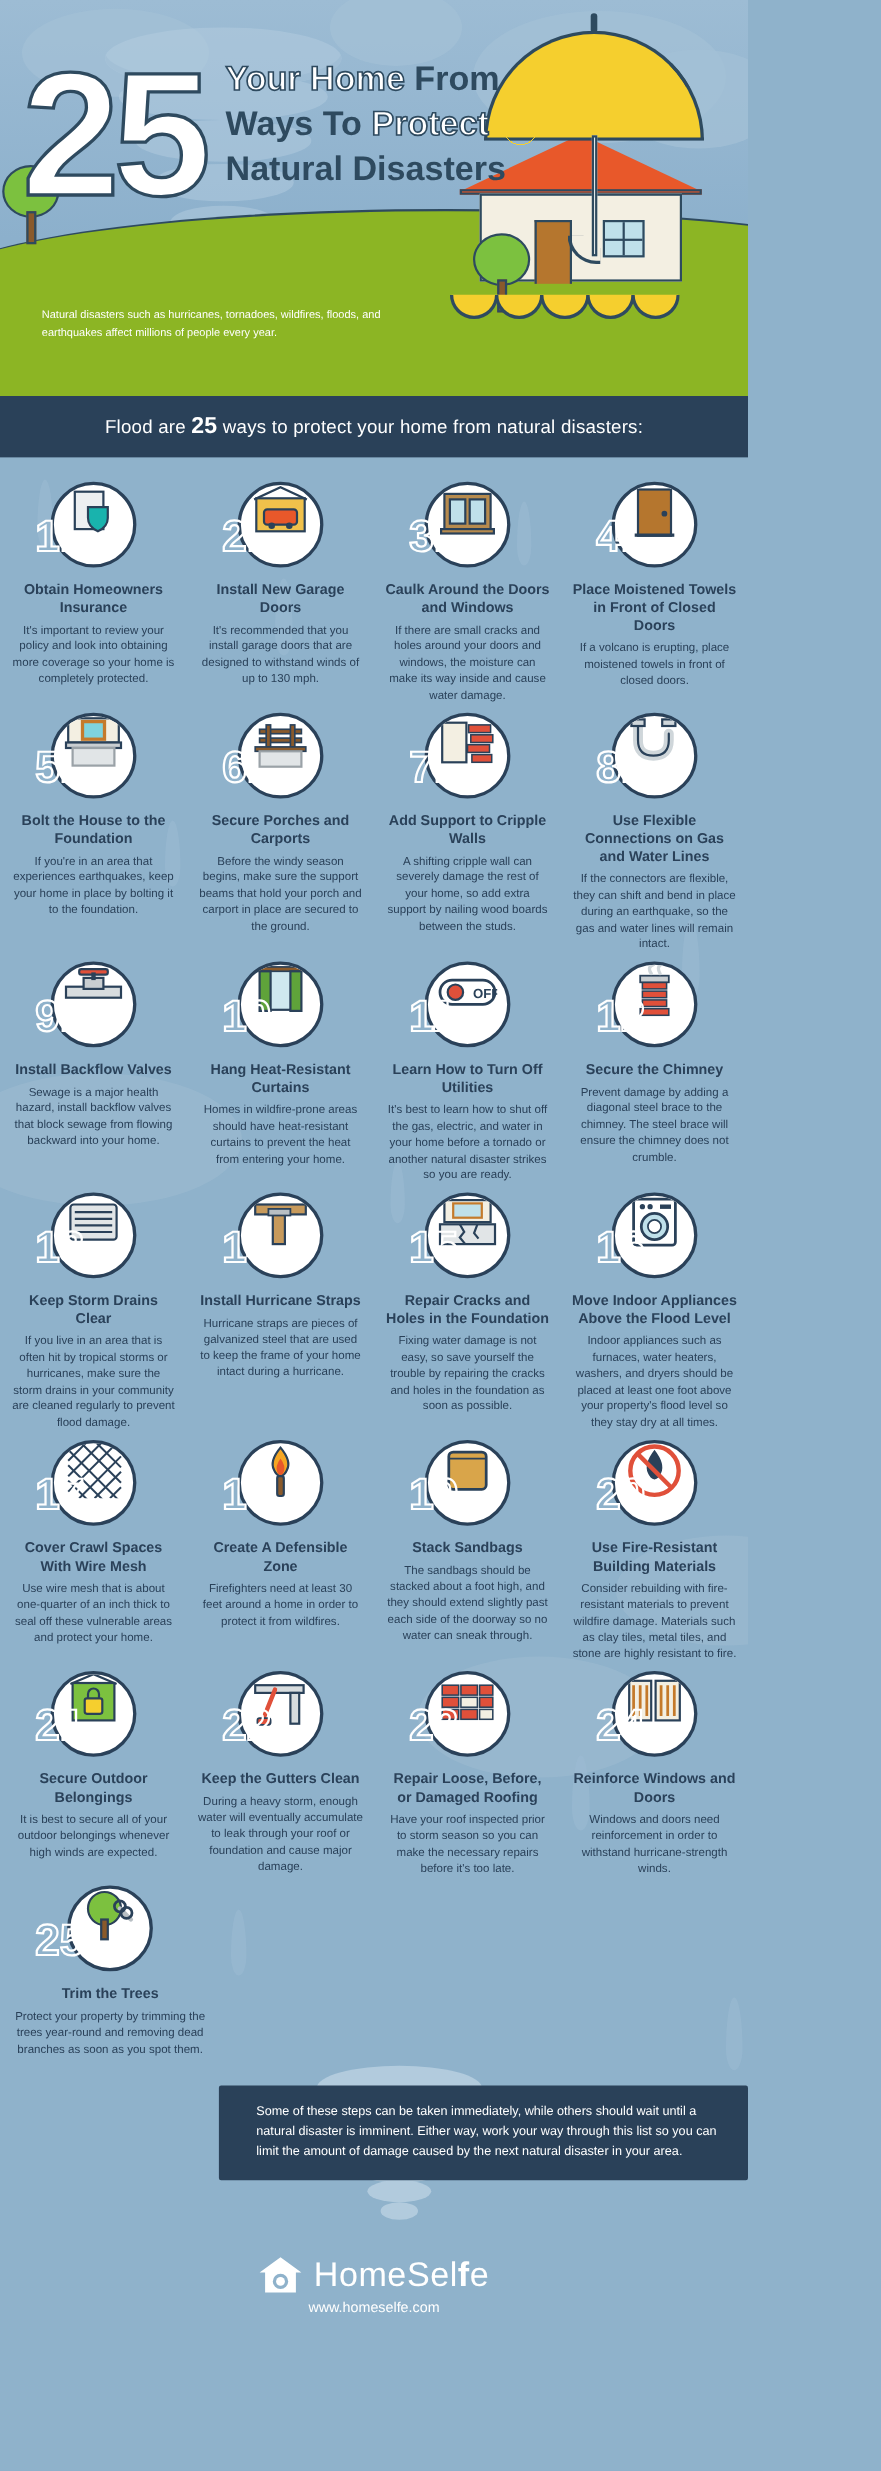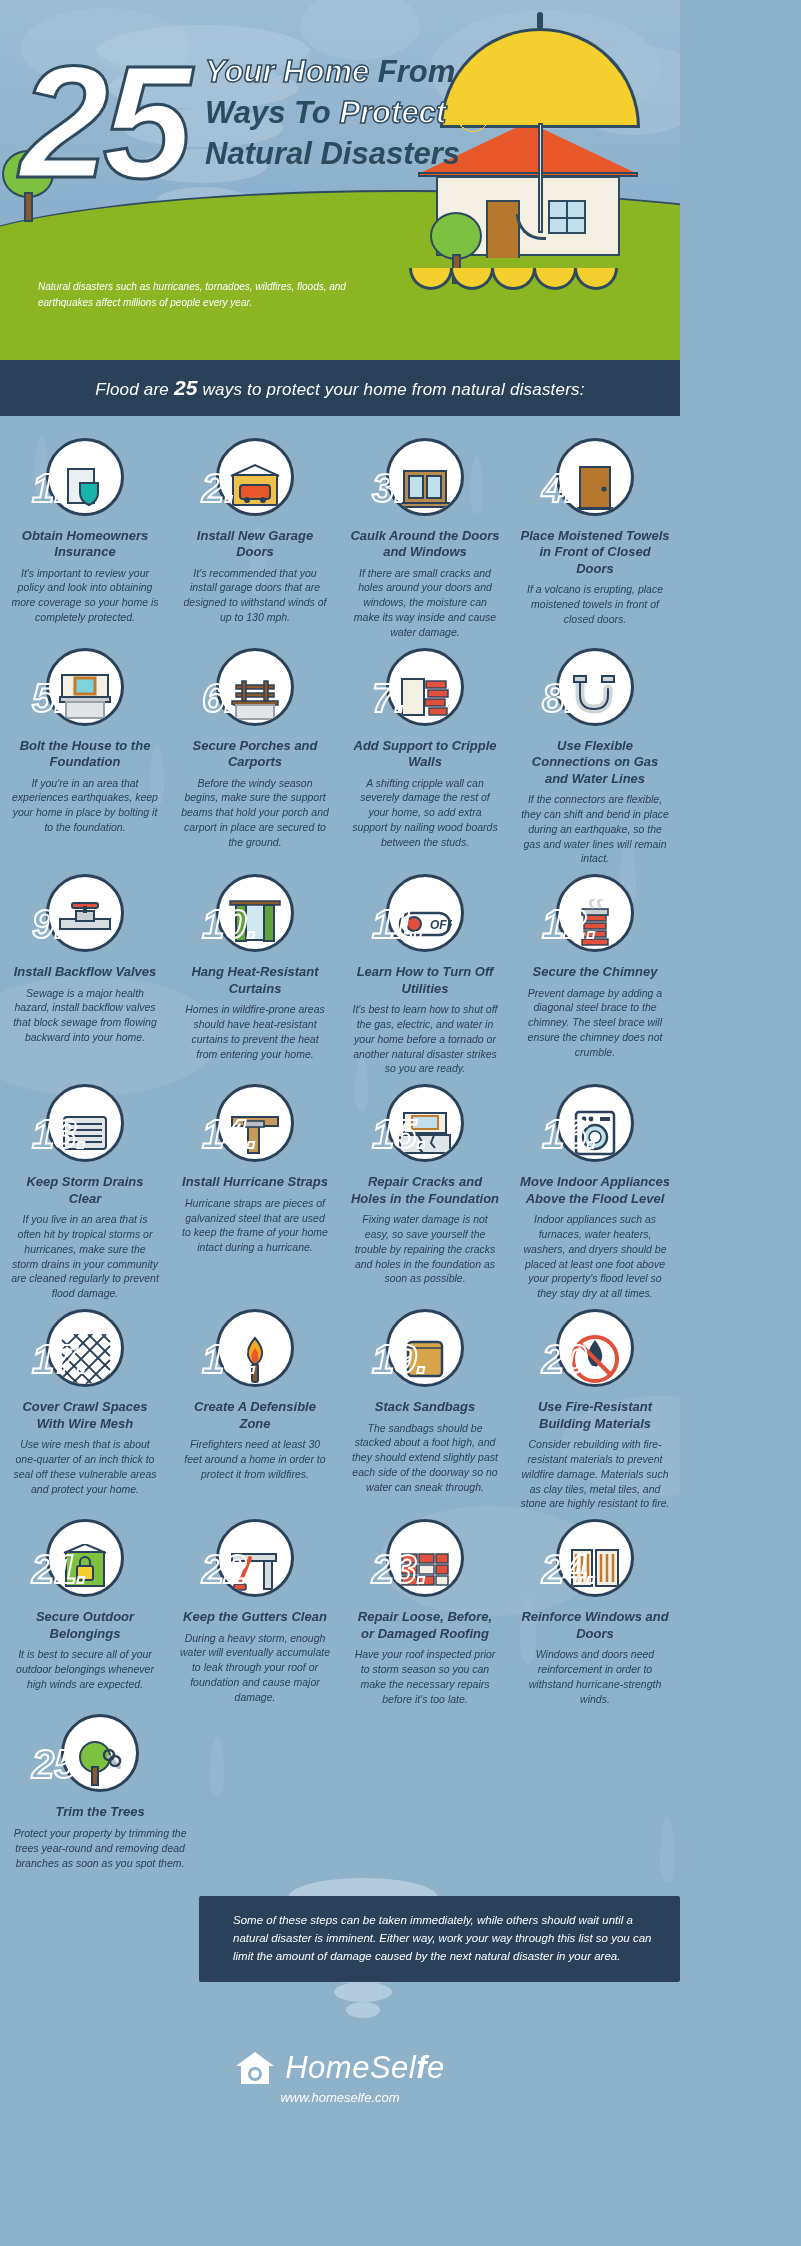--- a/index.html
+++ b/index.html
@@ -1,21 +1,21 @@
 <!DOCTYPE html>
 <html><head>
 <meta charset="utf-8">
 <style>
   * { box-sizing: border-box; margin: 0; padding: 0; }
   body {
     width: 801px;
     font-family: "Liberation Sans", sans-serif;
     background: #8fb2cb;
   }
-  .page { width: 680px; position: relative; overflow: hidden; font-style: italic; }
+  .page { width: 680px; position: relative; overflow: hidden; }
 
   
   .hero {
     position: relative;
     height: 360px;
     background: linear-gradient(180deg, #9dbcd4 0%, #8cb0cc 60%, #8cb0cc 100%);
     overflow: hidden;
   }
   .cloud { position: absolute; background: #a3c0d6; border-radius: 50%; opacity: .75; }
   .c1 { width: 230px; height: 120px; left: 430px; top: 10px; }
@@ -139,21 +139,21 @@
   .badge-wrap { position: relative; height: 84px; margin-bottom: 6px; }
   .num {
     position: absolute; left: 22px; top: 30px;
     font-size: 40px; font-weight: bold; line-height: 1;
     color: transparent; -webkit-text-stroke: 2px #ffffff; z-index: 3;
   }
   .circle {
     position: absolute; left: 50%; top: 0; transform: translateX(-50%);
     width: 78px; height: 78px; border-radius: 50%;
     background: #ffffff; border: 3px solid #2a4159;
-    display: flex; align-items: flex-end; justify-content: center; overflow: hidden;
+    display: flex; align-items: flex-start; justify-content: center; overflow: hidden;
     z-index: 2;
   }
   .circle svg { display: block; }
   .item-title {
     color: #2a4159; font-size: 13px; font-weight: bold; line-height: 1.25;
     margin-bottom: 5px;
   }
   .item-desc { color: #2a4159; font-size: 10.5px; line-height: 1.42; }
 
   .row.last { justify-content: flex-start; }

